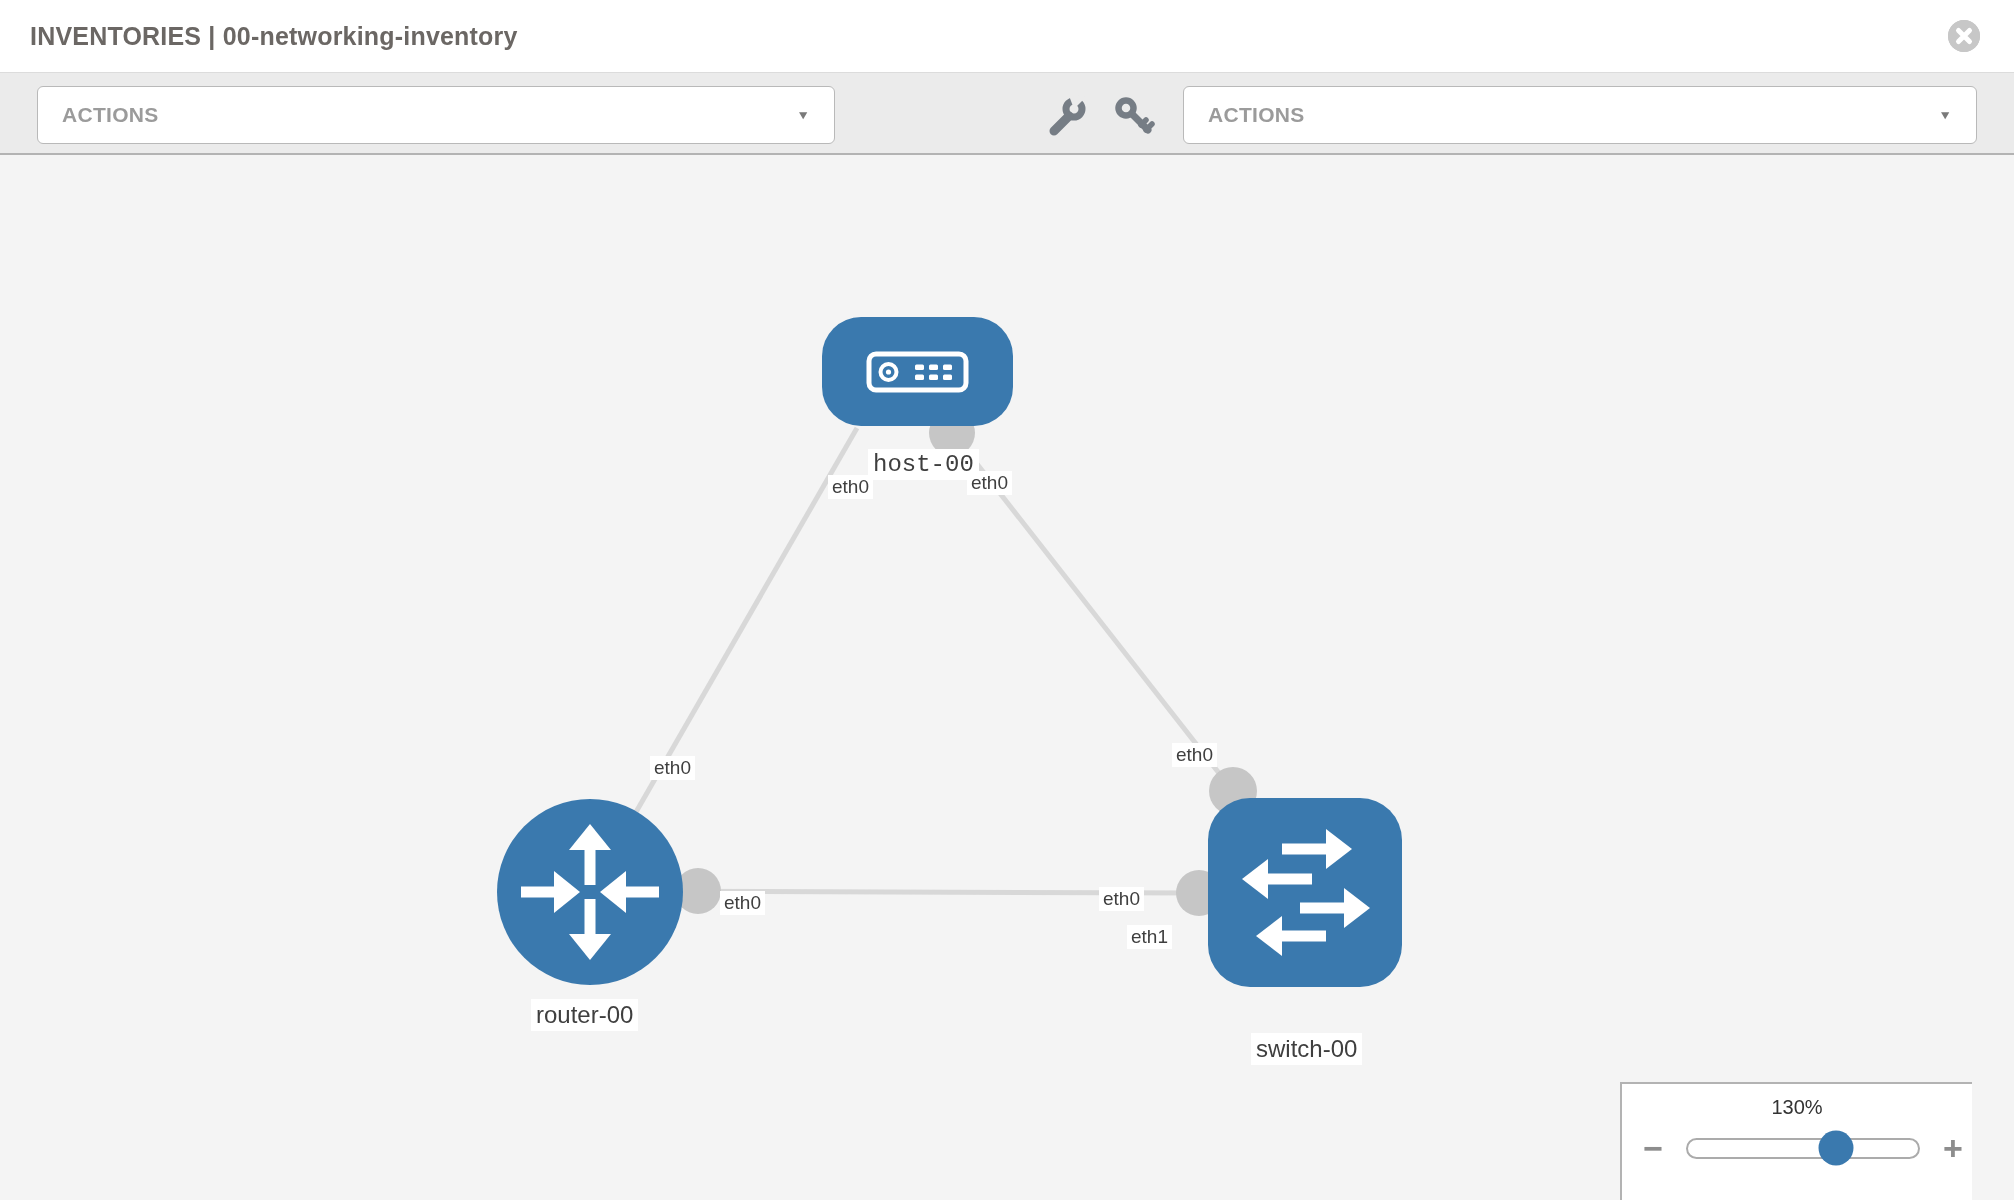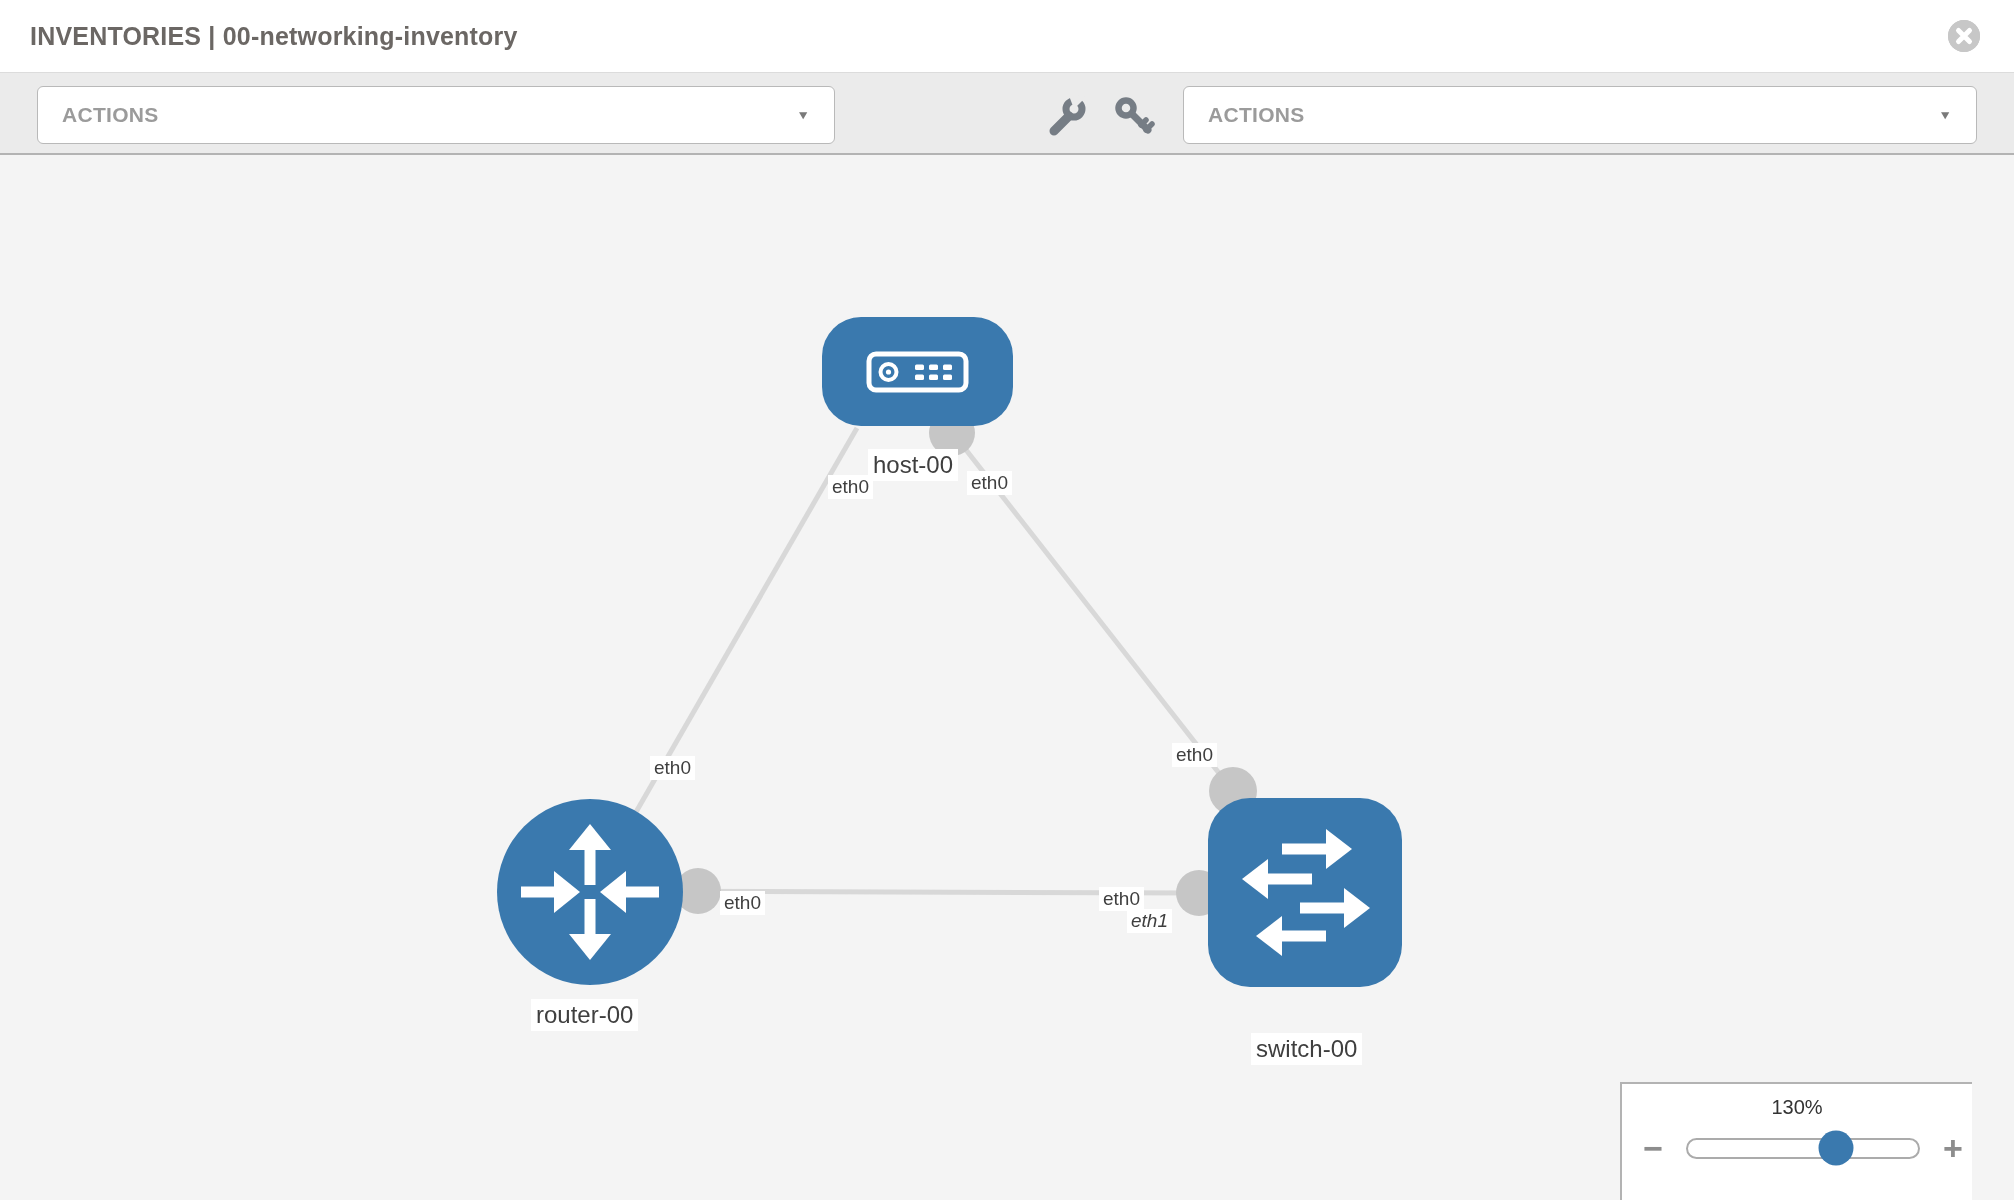--- a/index.html
+++ b/index.html
@@ -216,31 +216,31 @@
         <rect x="1264" y="873.5" width="48" height="11"></rect>
         <polygon points="1242,879 1268,859 1268,899"></polygon>
         <rect x="1300" y="902.5" width="48" height="11"></rect>
         <polygon points="1370,908 1344,888 1344,928"></polygon>
         <rect x="1278" y="930.5" width="48" height="11"></rect>
         <polygon points="1256,936 1282,916 1282,956"></polygon>
       </g>
     </g>
   </svg>
 
-  <div class="chip node-label" style="left:868px; top:292px;">host-00</div>
+  <div class="chip node-label" style="left:868px; top:292px;font-family:Liberation Mono, monospace;">host-00</div>
   <div class="chip node-label" style="left:531px; top:842px;">router-00</div>
   <div class="chip node-label" style="left:1243px; top:876px;margin-left:8px;">switch-00</div>
 
   <div class="chip iface-label" style="left:828px; top:302px;">eth0</div>
   <div class="chip iface-label" style="left:967px; top:298px;">eth0</div>
   <div class="chip iface-label" style="left:650px; top:583px;">eth0</div>
   <div class="chip iface-label" style="left:1172px; top:570px;">eth0</div>
   <div class="chip iface-label" style="left:720px; top:718px;">eth0</div>
   <div class="chip iface-label iface-under" style="left:1099px; top:714px;">eth0</div>
-  <div class="chip iface-label iface-over" style="left:1127px; top:736px;font-style:italic;">eth1</div>
+  <div class="chip iface-label iface-over" style="left:1127px; top:752px;">eth1</div>
 
   <div class="zoom-panel">
     <div class="zoom-level">130%</div>
     <div class="zoom-row">
       <button class="zoom-minus"><span>−</span></button>
       <div class="slider-track">
         <div class="slider-thumb"></div>
       </div>
       <button class="zoom-plus"><span>+</span></button>
     </div>

